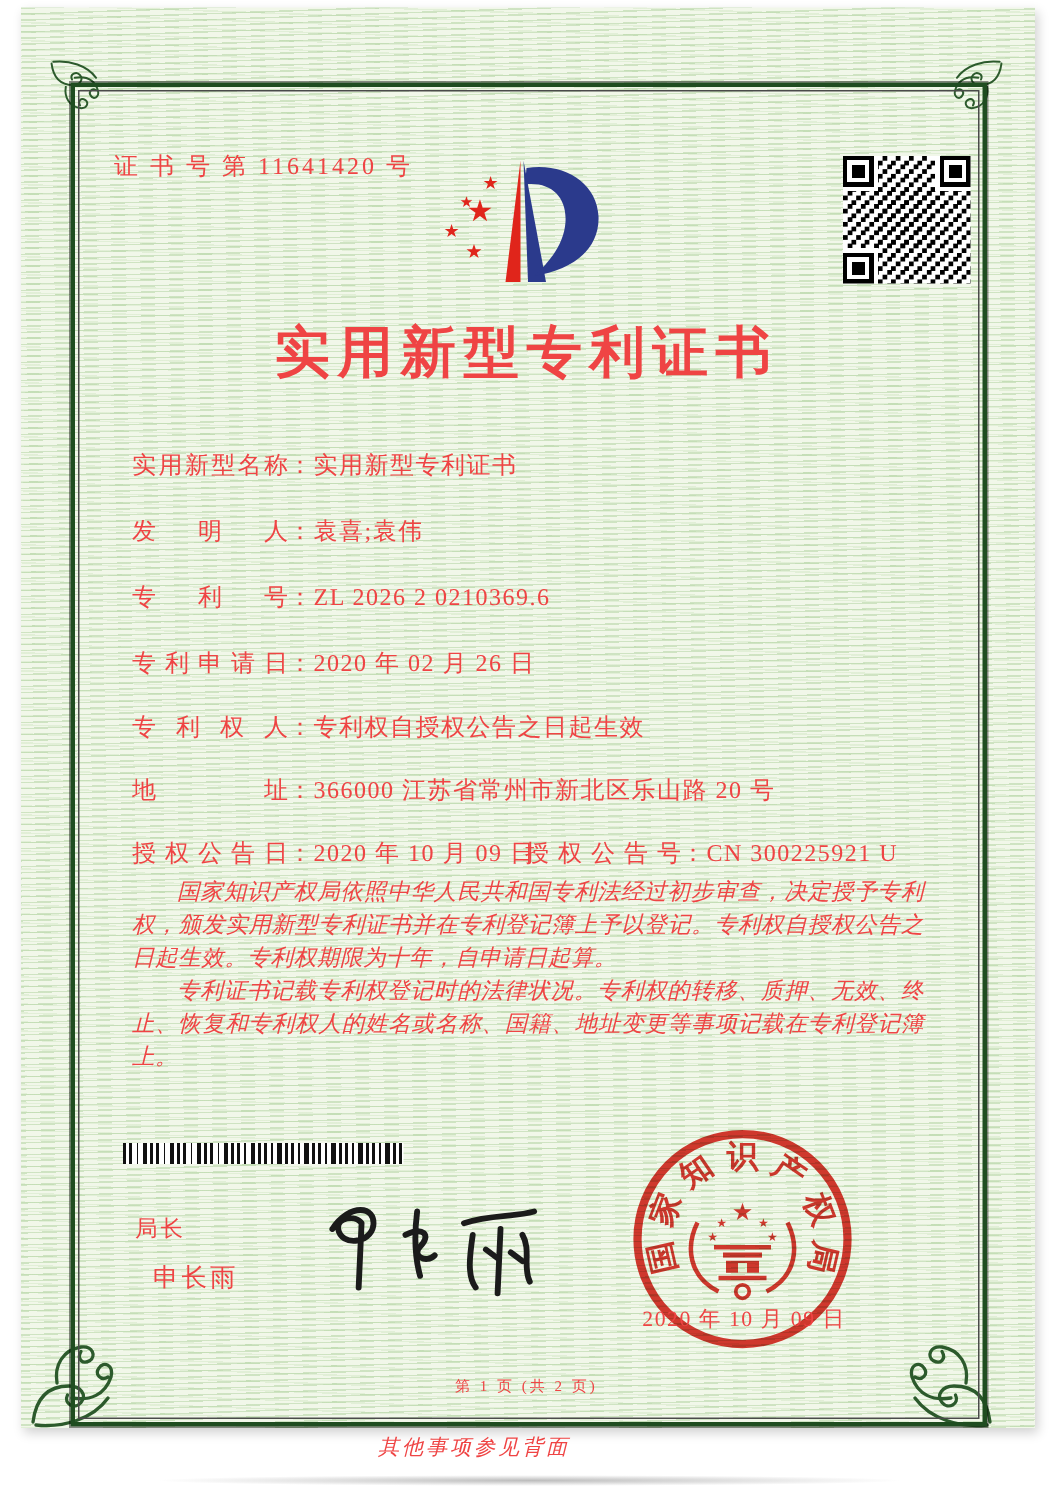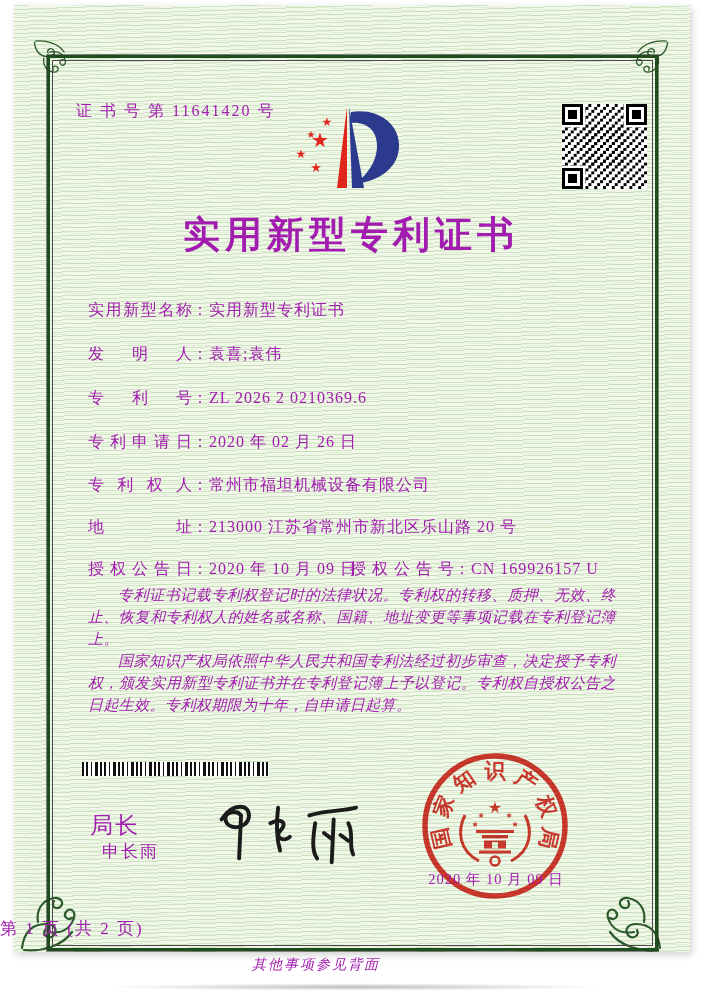--- a/index.html
+++ b/index.html
@@ -1,17 +1,17 @@
 <!DOCTYPE html>
 <html><head>
 <meta charset="utf-8">
 <style>
   html,body{margin:0;padding:0;background:#ffffff;}
   #page{position:relative;width:702px;height:1000px;background:#fff;overflow:hidden;
-        font-family:"Liberation Serif","DejaVu Serif",serif;color:#a21caf;}
+        font-family:"Liberation Serif","DejaVu Serif",serif;color:#ef4444;}
   
   .paper{position:absolute;left:14px;top:5px;width:676px;height:947px;
         background-color:#f1f7e9;
         background-image:
           repeating-linear-gradient(178deg, rgba(150,195,130,.38) 0 1px, rgba(255,255,255,0) 1px 4px),
           repeating-linear-gradient(2deg, rgba(170,210,150,.22) 0 1px, rgba(255,255,255,0) 1px 6px);
         box-shadow:2px 3px 7px rgba(0,0,0,.18);}
   .frame{position:absolute;left:47px;top:55px;width:605px;height:890px;
         border:3px solid #1f4d20;outline:1px solid rgba(0,0,0,.45);}
   .frame-inner{position:absolute;inset:2px;border:1px solid #4a4a4a;}
@@ -25,27 +25,27 @@
   .flabel{display:inline-flex;justify-content:space-between;width:104px;vertical-align:top;}
   .fcolon{margin:0 1px 0 0;}
   .fval{letter-spacing:1px;}
   .pair2{position:absolute;left:262px;top:0;}
   .body-text{position:absolute;left:88px;top:584px;width:528px;font-size:15px;line-height:22px;
         text-align:justify;font-style:italic;letter-spacing:.4px;}
   .body-text p{margin:0;text-indent:2em;}
   .barcode{position:absolute;left:82px;top:762px;width:187px;height:14px;background:
         repeating-linear-gradient(90deg,#101010 0 2px,#fff 2px 4px,#101010 4px 6px,#fff 6px 9px,
         #101010 9px 10px,#fff 10px 13px,#101010 13px 16px,#fff 16px 18px);}
-  .director-label{position:absolute;left:90px;top:810px;font-size:23px;letter-spacing:2px;}
+  .director-label{position:absolute;left:90px;top:810px;font-size:15px;letter-spacing:2px;}
   .director-name{position:absolute;left:102px;top:840px;font-size:17px;letter-spacing:2px;}
   .signature{position:absolute;left:192px;top:794px;width:180px;height:78px;}
   .seal{position:absolute;left:420px;top:751px;width:150px;height:150px;opacity:.92;mix-blend-mode:multiply;}
   .seal-date{position:absolute;left:428px;top:870px;width:136px;text-align:center;font-size:14.5px;
         letter-spacing:1px;white-space:nowrap;}
-  .page-info{position:absolute;left:0;top:917px;width:702px;font-size:17px;letter-spacing:2px;}
+  .page-info{position:absolute;left:0;top:917px;width:702px;text-align:center;font-size:10px;letter-spacing:2px;}
   .back-note{position:absolute;left:0;top:956px;width:632px;text-align:center;font-size:14px;
         font-style:italic;letter-spacing:2px;}
   .bottom-shadow{position:absolute;left:8px;top:982px;width:690px;height:10px;
         background:radial-gradient(ellipse 50% 50% at 50% 50%, rgba(90,90,90,.4), rgba(90,90,90,0) 72%);}
 </style>
 </head>
 <body>
 
 <div id="page">
 
@@ -149,50 +149,50 @@
         <span>请</span>
         <span>日</span>
       </span><span class="fcolon">：</span><span class="fval">2020 年 02 月 26 日</span>
   </div>
   <div class="frow" style="top:475px">
     <span class="flabel">
         <span>专</span>
         <span>利</span>
         <span>权</span>
         <span>人</span>
-      </span><span class="fcolon">：</span><span class="fval">常州市福坦机械设备有限公司</span>
+      </span><span class="fcolon">：</span><span class="fval">专利权自授权公告之日起生效</span>
   </div>
   <div class="frow" style="top:517px">
     <span class="flabel">
         <span>地</span>
         <span>址</span>
-      </span><span class="fcolon">：</span><span class="fval">213000 江苏省常州市新北区乐山路 20 号</span>
+      </span><span class="fcolon">：</span><span class="fval">366000 江苏省常州市新北区乐山路 20 号</span>
   </div>
   <div class="frow" style="top:559px">
     <span class="flabel">
         <span>授</span>
         <span>权</span>
         <span>公</span>
         <span>告</span>
         <span>日</span>
       </span><span class="fcolon">：</span><span class="fval">2020 年 10 月 09 日</span>
     <span class="pair2">
       <span class="flabel">
           <span>授</span>
           <span>权</span>
           <span>公</span>
           <span>告</span>
           <span>号</span>
-        </span><span class="fcolon">：</span><span class="fval">CN 169926157 U</span>
+        </span><span class="fcolon">：</span><span class="fval">CN 300225921 U</span>
     </span>
   </div>
 
   <div class="body-text">
+    <p>国家知识产权局依照中华人民共和国专利法经过初步审查，决定授予专利权，颁发实用新型专利证书并在专利登记簿上予以登记。专利权自授权公告之日起生效。专利权期限为十年，自申请日起算。</p>
     <p>专利证书记载专利权登记时的法律状况。专利权的转移、质押、无效、终止、恢复和专利权人的姓名或名称、国籍、地址变更等事项记载在专利登记簿上。</p>
-    <p>国家知识产权局依照中华人民共和国专利法经过初步审查，决定授予专利权，颁发实用新型专利证书并在专利登记簿上予以登记。专利权自授权公告之日起生效。专利权期限为十年，自申请日起算。</p>
   </div>
 
   <div class="barcode"></div>
 
   <div class="director-label">局长</div>
   <div class="director-name">申长雨</div>
 
   <svg class="signature" viewBox="0 0 180 80" fill="none" stroke="#1b1b1b" stroke-width="4" stroke-linecap="round" stroke-linejoin="round">
     <path d="M28,26 C40,8 58,10 56,24 C54,36 34,38 32,26 C31,18 44,16 48,22 L46,66"></path>
     <path d="M86,14 C84,30 84,44 88,58"></path>

